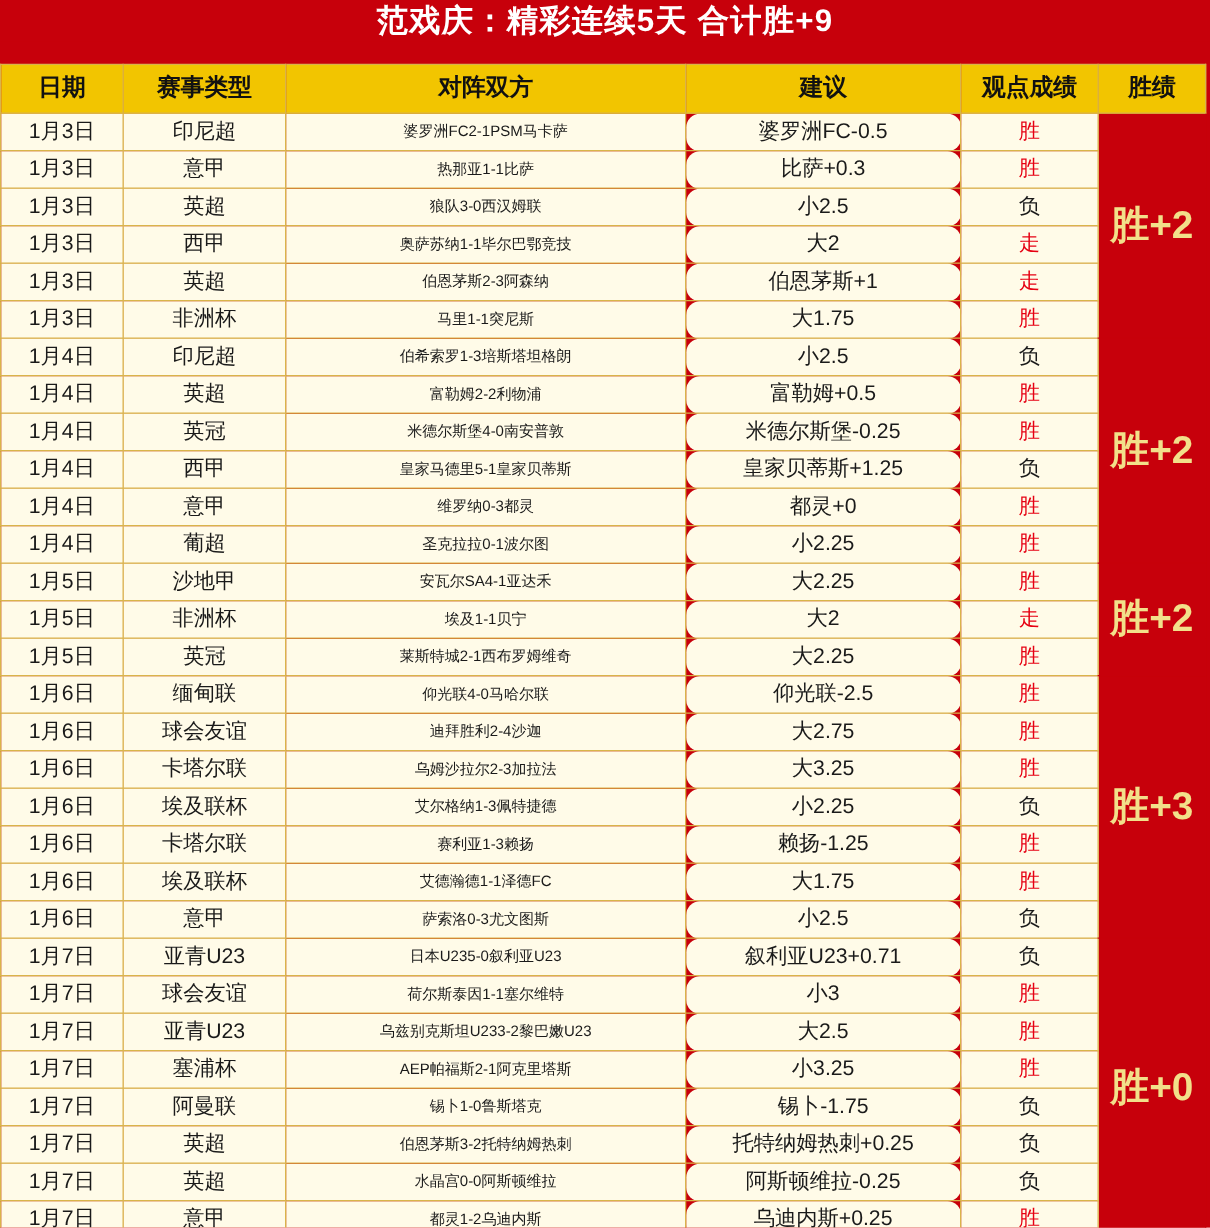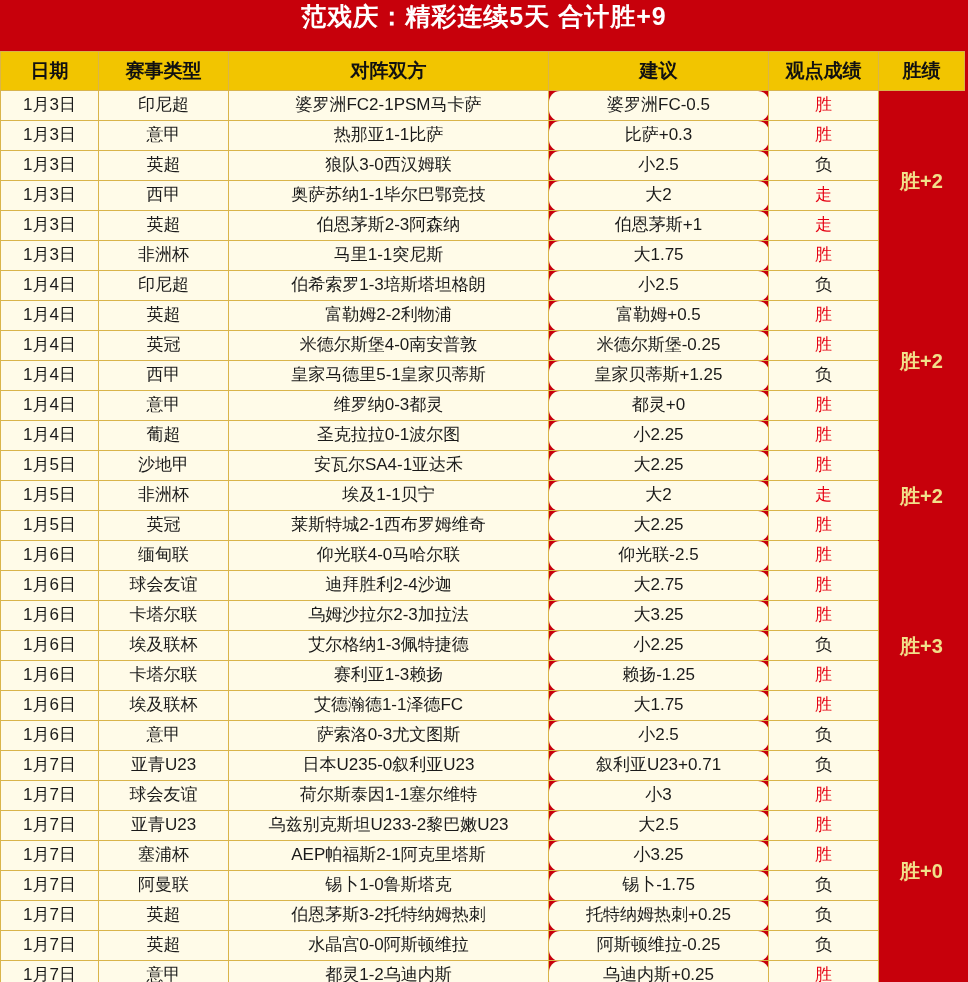--- a/index.html
+++ b/index.html
@@ -59,40 +59,40 @@
     height: 29px;
   }
   .col-date { width: 98px; }
   .col-league { width: 130px; }
   .col-match { width: 320px; }
   .col-advice { width: 220px; }
   .col-result { width: 110px; }
   .col-streak { width: 86px; }
 
   td.match {
-    font-size: 17px;
+    font-size: 12px;
     white-space: nowrap;
     overflow: hidden;
   }
   td.advice {
     font-size: 17px;
     border-radius: 11px;
   }
   td.result {
     font-size: 17px;
     font-weight: normal;
   }
   td.result.win { color: #e60012; }
   td.result.push { color: #e60012; }
   td.result.lose { color: #1a1a1a; }
 
   td.streak {
     background: #c7000b;
     color: #f2e08a;
-    font-size: 20px;
+    font-size: 31px;
     font-weight: bold;
     border: 1px solid #c7000b;
     border-left: 1px solid #d9b44a;
   }
   .footer-strip {
     flex: 1 1 auto;
     background: #c7000b;
   }
 </style>
 </head>

